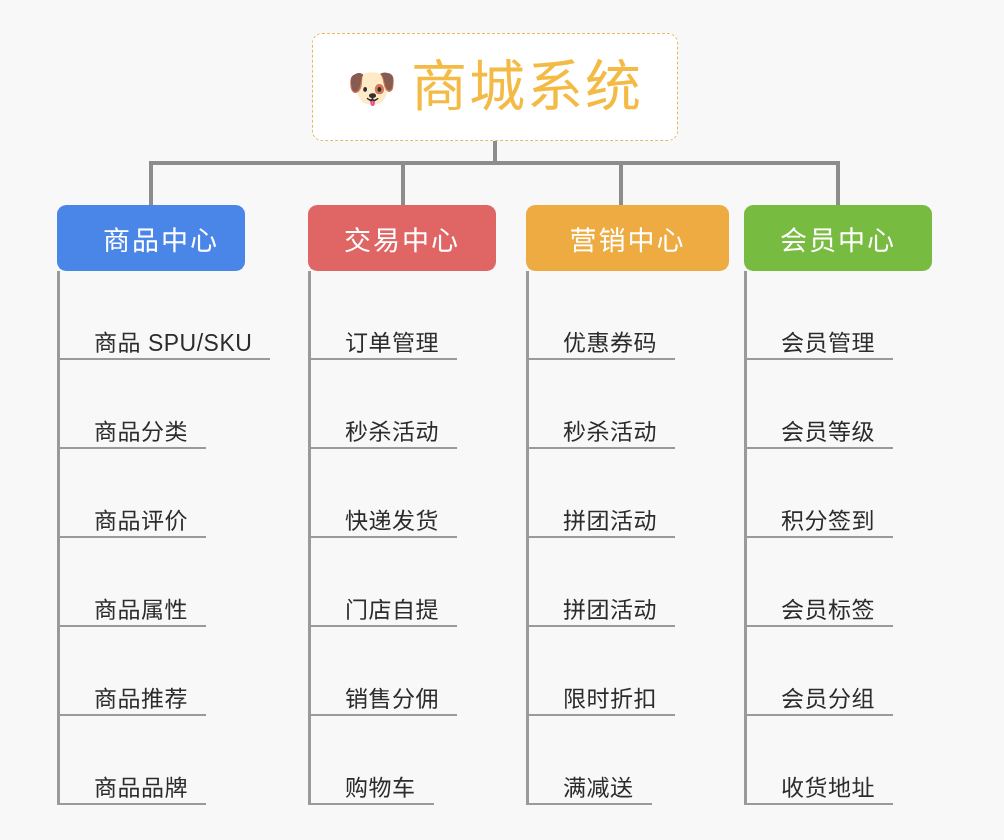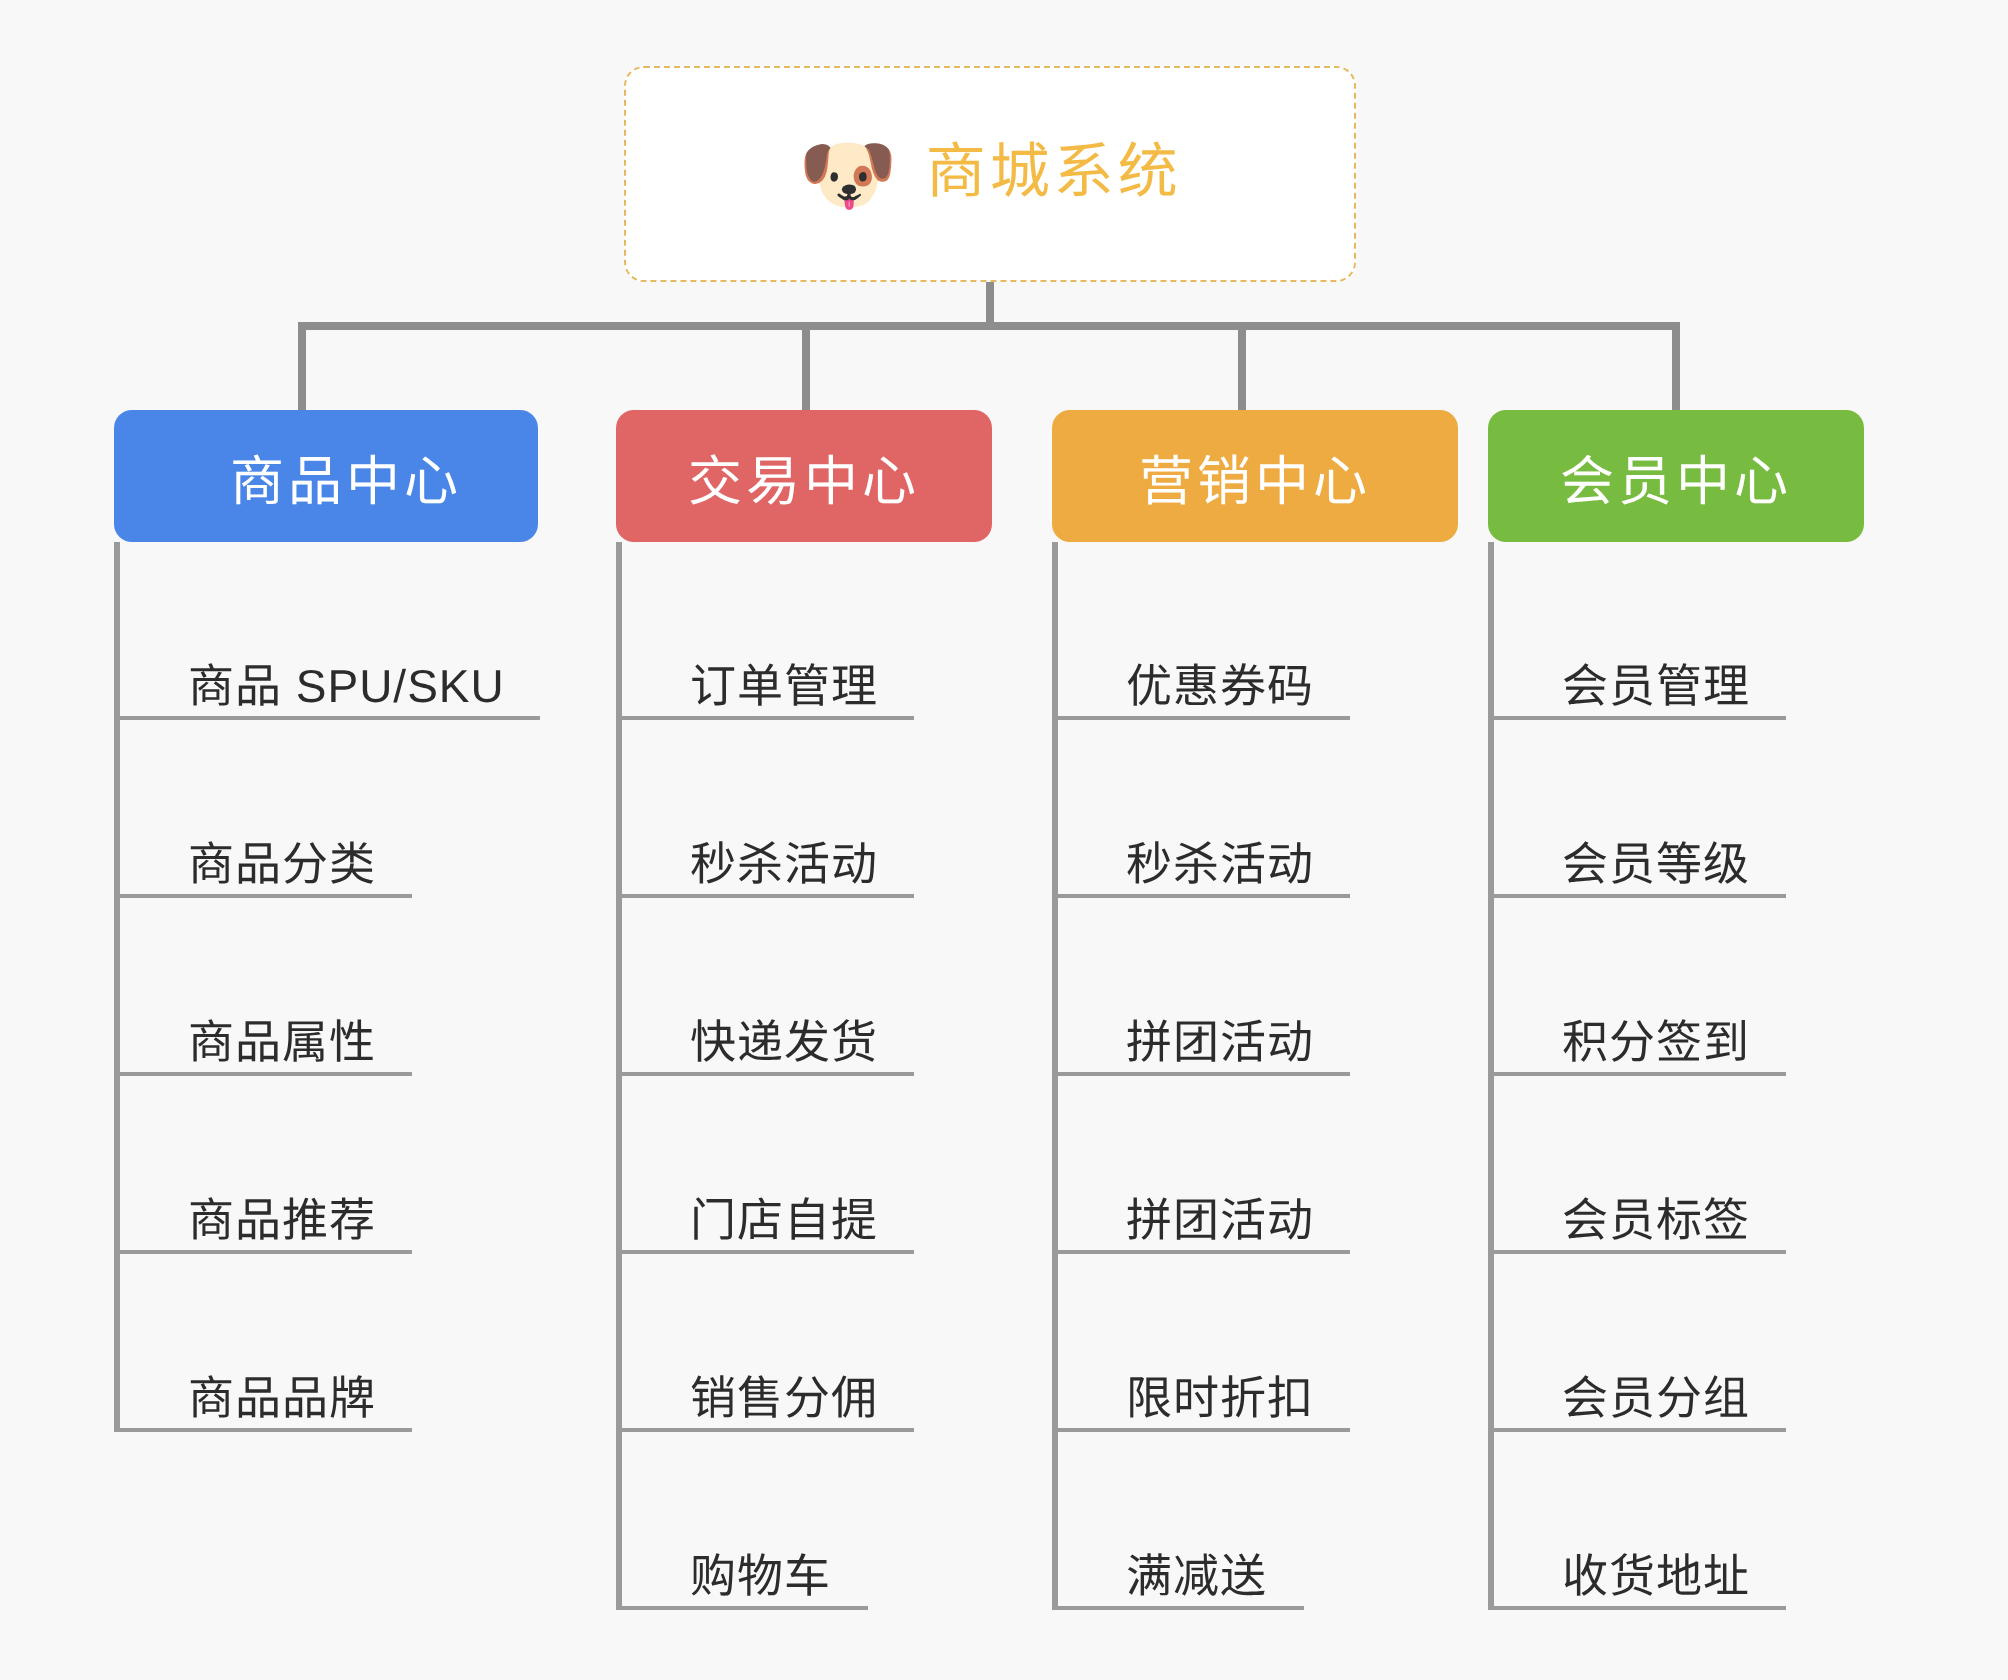--- a/index.html
+++ b/index.html
@@ -41,21 +41,21 @@
     justify-content: center;
     gap: 14px;
   }
   #root-node .root-emoji {
     font-size: 40px;
     line-height: 1;
     display: block;
     margin-top: 2px;
   }
   #root-node .root-title {
-    font-size: 30px;
+    font-size: 56px;
     color: #f3bb46;
     letter-spacing: 2px;
     line-height: 1;
     white-space: nowrap;
     text-align: right;
   }
 
   
   .conn {
     position: absolute;
@@ -119,29 +119,32 @@
   </div>
 
   <div class="conn conn-v" style="left: 493px; top: 141px; height: 23px; background: rgb(141, 141, 141);"></div>
   <div class="conn conn-h" style="left: 149px; top: 161px; width: 690px; background: rgb(141, 141, 141);"></div>
   <div class="conn conn-v" style="left: 149px; top: 161px; height: 46px; background: rgb(141, 141, 141);"></div>
   <div class="conn conn-v" style="left: 401px; top: 161px; height: 46px; background: rgb(141, 141, 141);"></div>
   <div class="conn conn-v" style="left: 619px; top: 161px; height: 46px; background: rgb(141, 141, 141);"></div>
   <div class="conn conn-v" style="left: 836px; top: 161px; height: 46px; background: rgb(141, 141, 141);"></div>
 
   <div class="column" style="left:57px; width:230px;">
-    <div class="cat-header" style="width: 212px; background: rgb(74, 134, 232); padding-left: 20px;">
+    <div class="cat-header" style="width: 188px; background: rgb(74, 134, 232); padding-left: 20px;">
       <span>商品中心</span>
     </div>
     <div class="leaf-list">
       <div class="leaf-item">
         <span class="leaf-label">商品 SPU/SKU</span>
       </div>
       <div class="leaf-item">
         <span class="leaf-label">商品分类</span>
+      </div>
+      <div class="leaf-item">
+        <span class="leaf-label">商品评价</span>
       </div>
       <div class="leaf-item">
         <span class="leaf-label">商品属性</span>
       </div>
       <div class="leaf-item">
         <span class="leaf-label">商品推荐</span>
       </div>
       <div class="leaf-item">
         <span class="leaf-label">商品品牌</span>
       </div>

